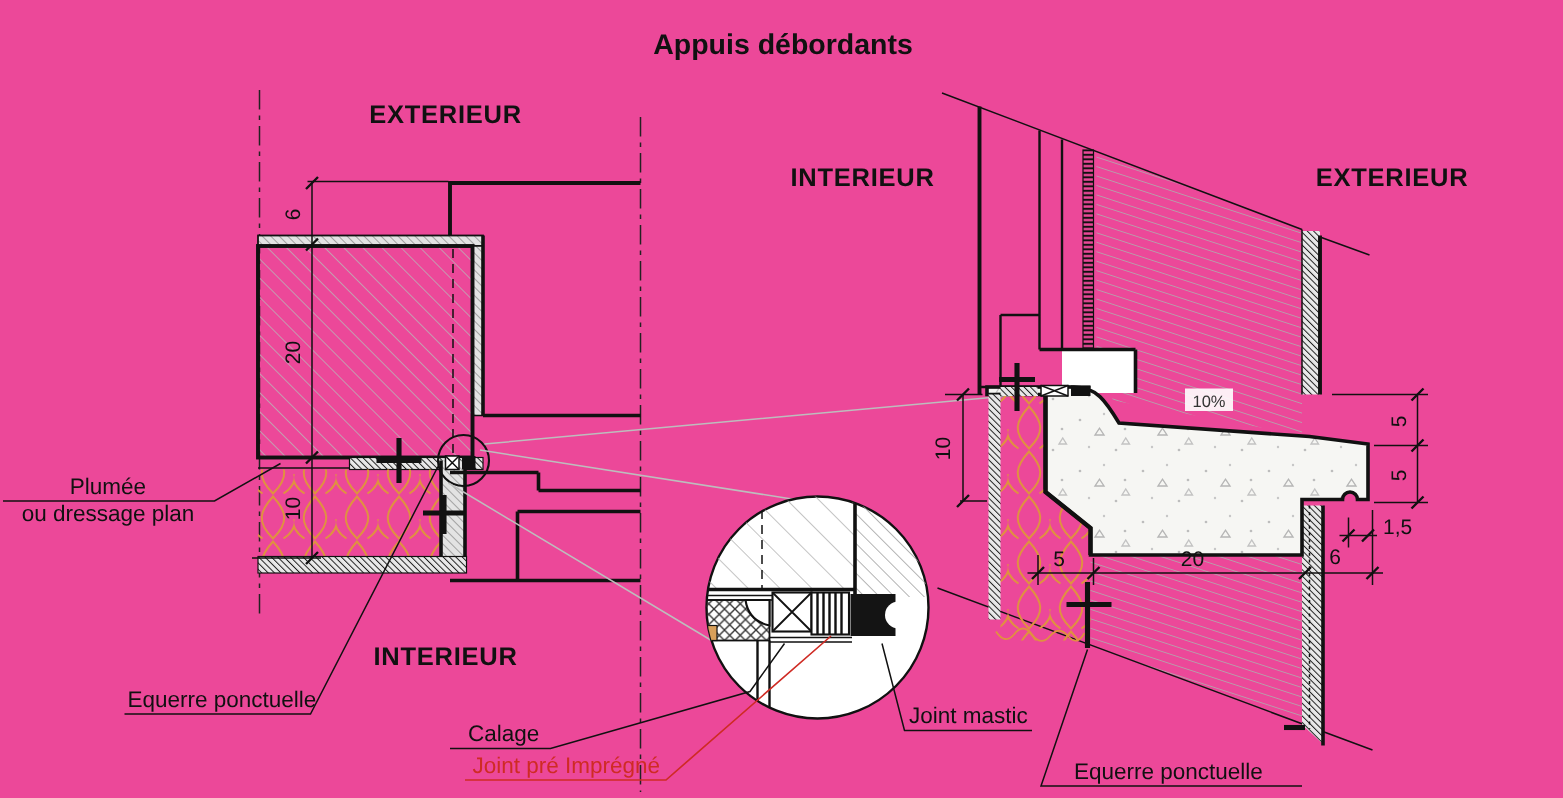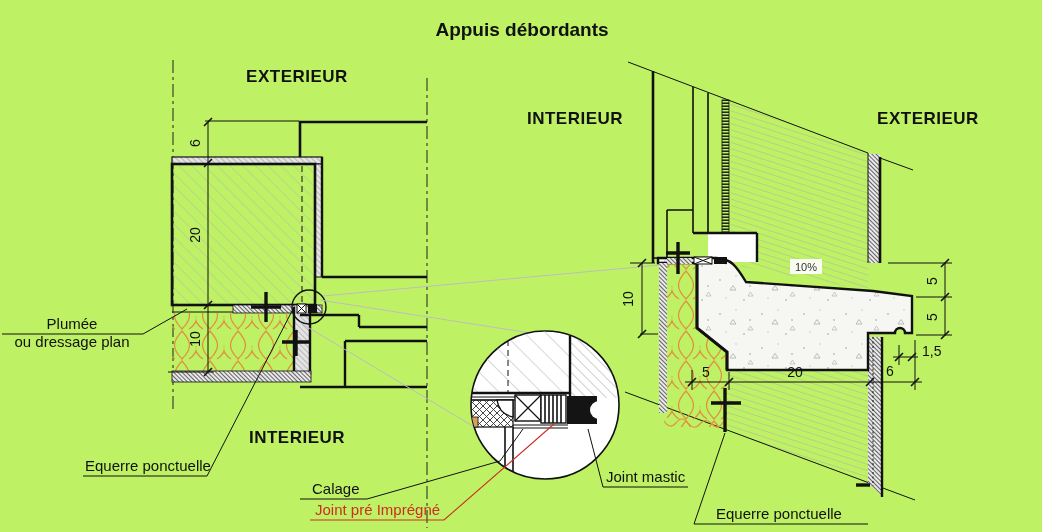--- a/index.html
+++ b/index.html
@@ -1,16 +1,16 @@
 <!DOCTYPE html>
 <html><head>
 <meta charset="utf-8">
 <style>
   html,body{margin:0;padding:0;background:#ffffff;}
-  .stage{position:relative;width:1042px;height:532px;background:#bef264;overflow:hidden;
+  .stage{position:relative;width:1042px;height:532px;background:#ec4899;overflow:hidden;
          font-family:"Liberation Sans", sans-serif;}
   svg{position:absolute;left:0;top:0;}
   text{fill:#111;}
   .t-title{font-size:19px;font-weight:bold;}
   .t-zone{font-size:17px;font-weight:bold;letter-spacing:0.5px;}
   .t-label{font-size:15px;}
   .t-dim{font-size:14px;}
   .t-slope{font-size:11px;fill:#333;}
   .red{fill:#cf2b24;}
 </style>

